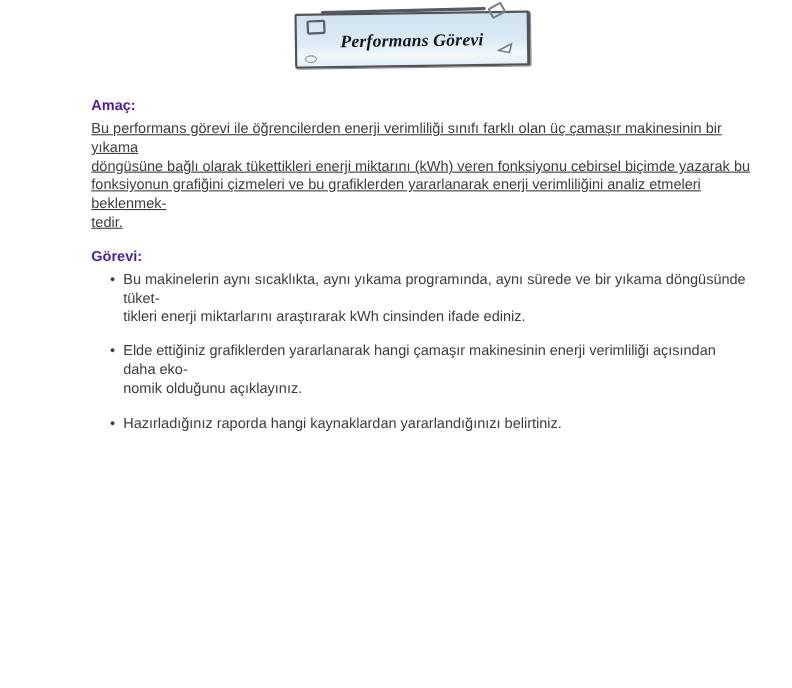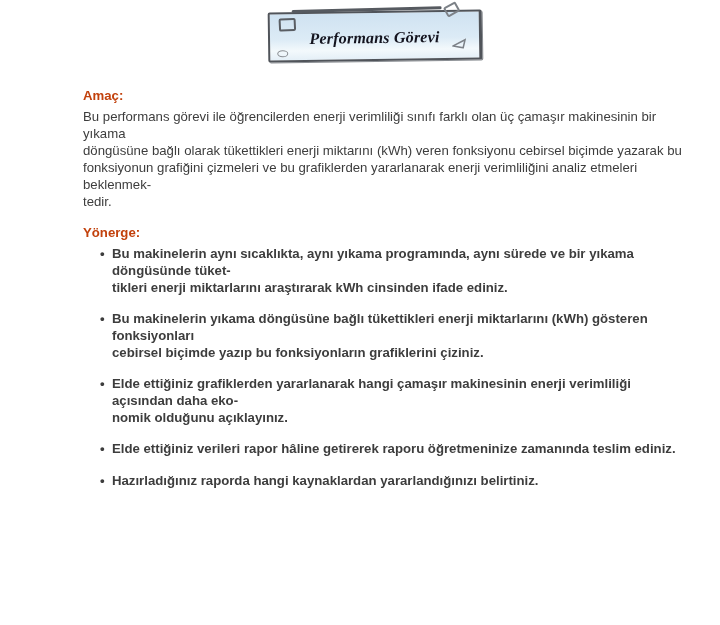--- a/index.html
+++ b/index.html
@@ -73,31 +73,31 @@
     position: absolute; right: 13px; bottom: 5px;
   }
 
   
   .content {
     margin: 26px 37px 0 83px;
     width: 600px;
   }
   .section-heading {
     font-weight: bold;
-    color: #c2410c;
+    color: #4c1d95;
     margin: 0 0 4px 0;
   }
   .para {
     white-space: pre-line;
     margin: 0 0 14px 0;
+    text-decoration: underline;
   }
   .bullets {
     list-style: none;
     margin: 4px 0 15px 0;
-    font-weight: bold;
   }
   .bullets li {
     position: relative;
     padding-left: 29px;
     margin-bottom: 14px;
     white-space: pre-line;
   }
   .bullets li::before {
     content: "\2022";
     position: absolute;
@@ -126,29 +126,26 @@
 
     <div class="section">
       <p class="section-heading">Amaç:</p>
       <p class="para">Bu performans görevi ile öğrencilerden enerji verimliliği sınıfı farklı olan üç çamaşır makinesinin bir yıkama
 döngüsüne bağlı olarak tükettikleri enerji miktarını (kWh) veren fonksiyonu cebirsel biçimde yazarak bu
 fonksiyonun grafiğini çizmeleri ve bu grafiklerden yararlanarak enerji verimliliğini analiz etmeleri beklenmek-
 tedir.</p>
     </div>
 
     <div class="section">
-      <p class="section-heading">Yönerge:</p>
+      <p class="section-heading">Görevi:</p>
       <ul class="bullets">
         <li>Bu makinelerin aynı sıcaklıkta, aynı yıkama programında, aynı sürede ve bir yıkama döngüsünde tüket-
 tikleri enerji miktarlarını araştırarak kWh cinsinden ifade ediniz.</li>
-        <li>Bu makinelerin yıkama döngüsüne bağlı tükettikleri enerji miktarlarını (kWh) gösteren fonksiyonları
-cebirsel biçimde yazıp bu fonksiyonların grafiklerini çiziniz.</li>
         <li>Elde ettiğiniz grafiklerden yararlanarak hangi çamaşır makinesinin enerji verimliliği açısından daha eko-
 nomik olduğunu açıklayınız.</li>
-        <li>Elde ettiğiniz verileri rapor hâline getirerek raporu öğretmeninize zamanında teslim ediniz.</li>
       </ul>
     </div>
 
     <div class="section">
       <ul class="bullets">
         <li>Hazırladığınız raporda hangi kaynaklardan yararlandığınızı belirtiniz.</li>
 
       </ul>
     </div>
 

